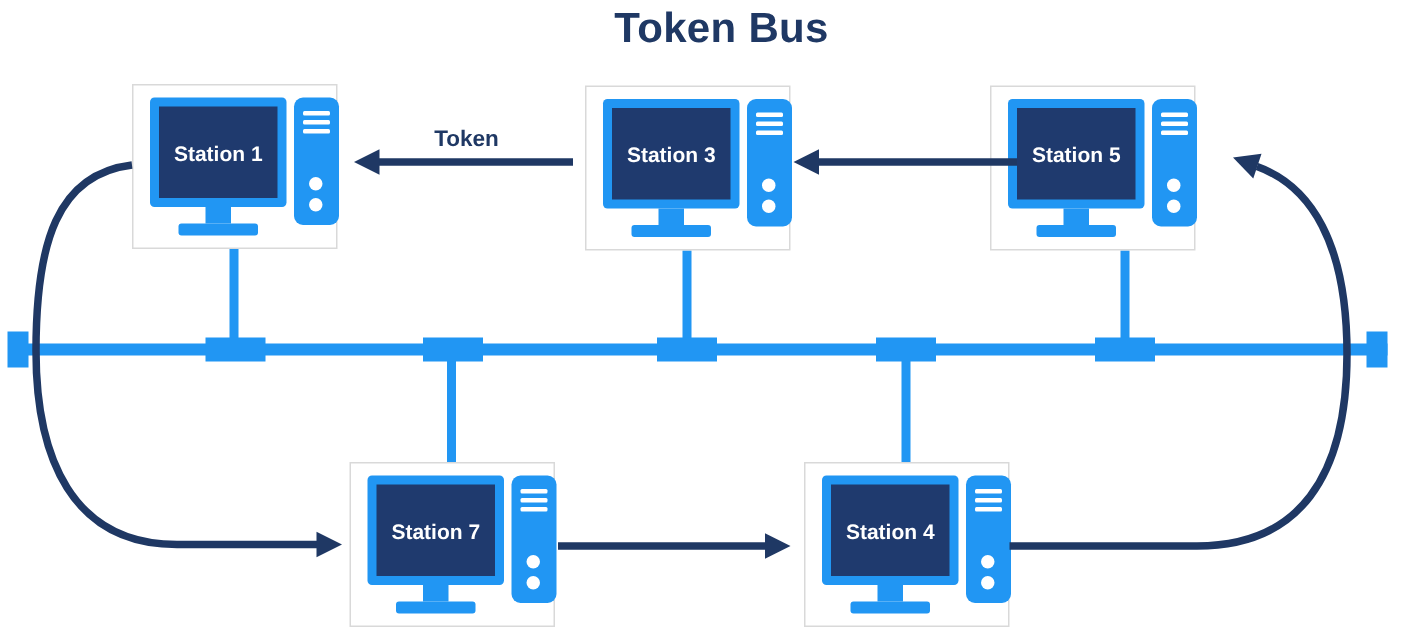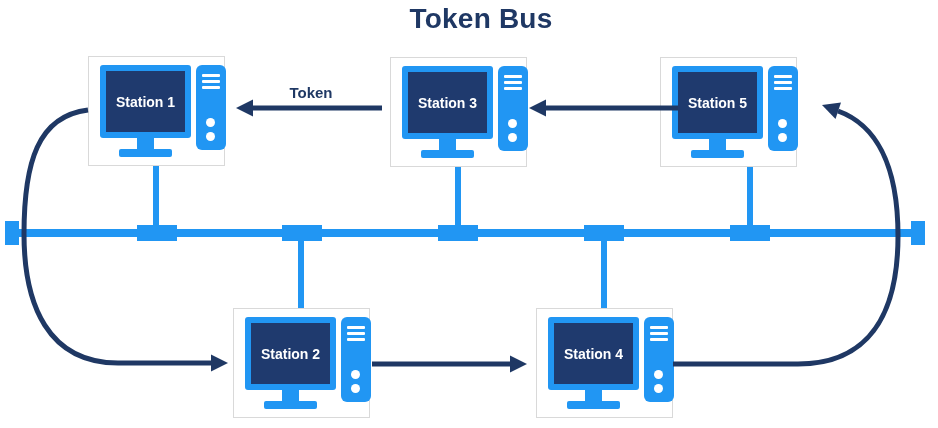--- a/index.html
+++ b/index.html
@@ -227,21 +227,21 @@
         <div class="bar"></div>
         <div class="bar"></div>
       <div class="dot"></div>
         <div class="dot"></div>
     </div>
   </div>
 
   <div class="station" style="left:233px; top:308px;">
     <div class="monitor">
       <div class="screen">
-        <span>Station 2</span>
+        <span>Station 7</span>
       </div>
     </div>
     <div class="stand-neck"></div>
     <div class="stand-base"></div>
     <div class="tower">
       <div class="bar"></div>
         <div class="bar"></div>
         <div class="bar"></div>
       <div class="dot"></div>
         <div class="dot"></div>

